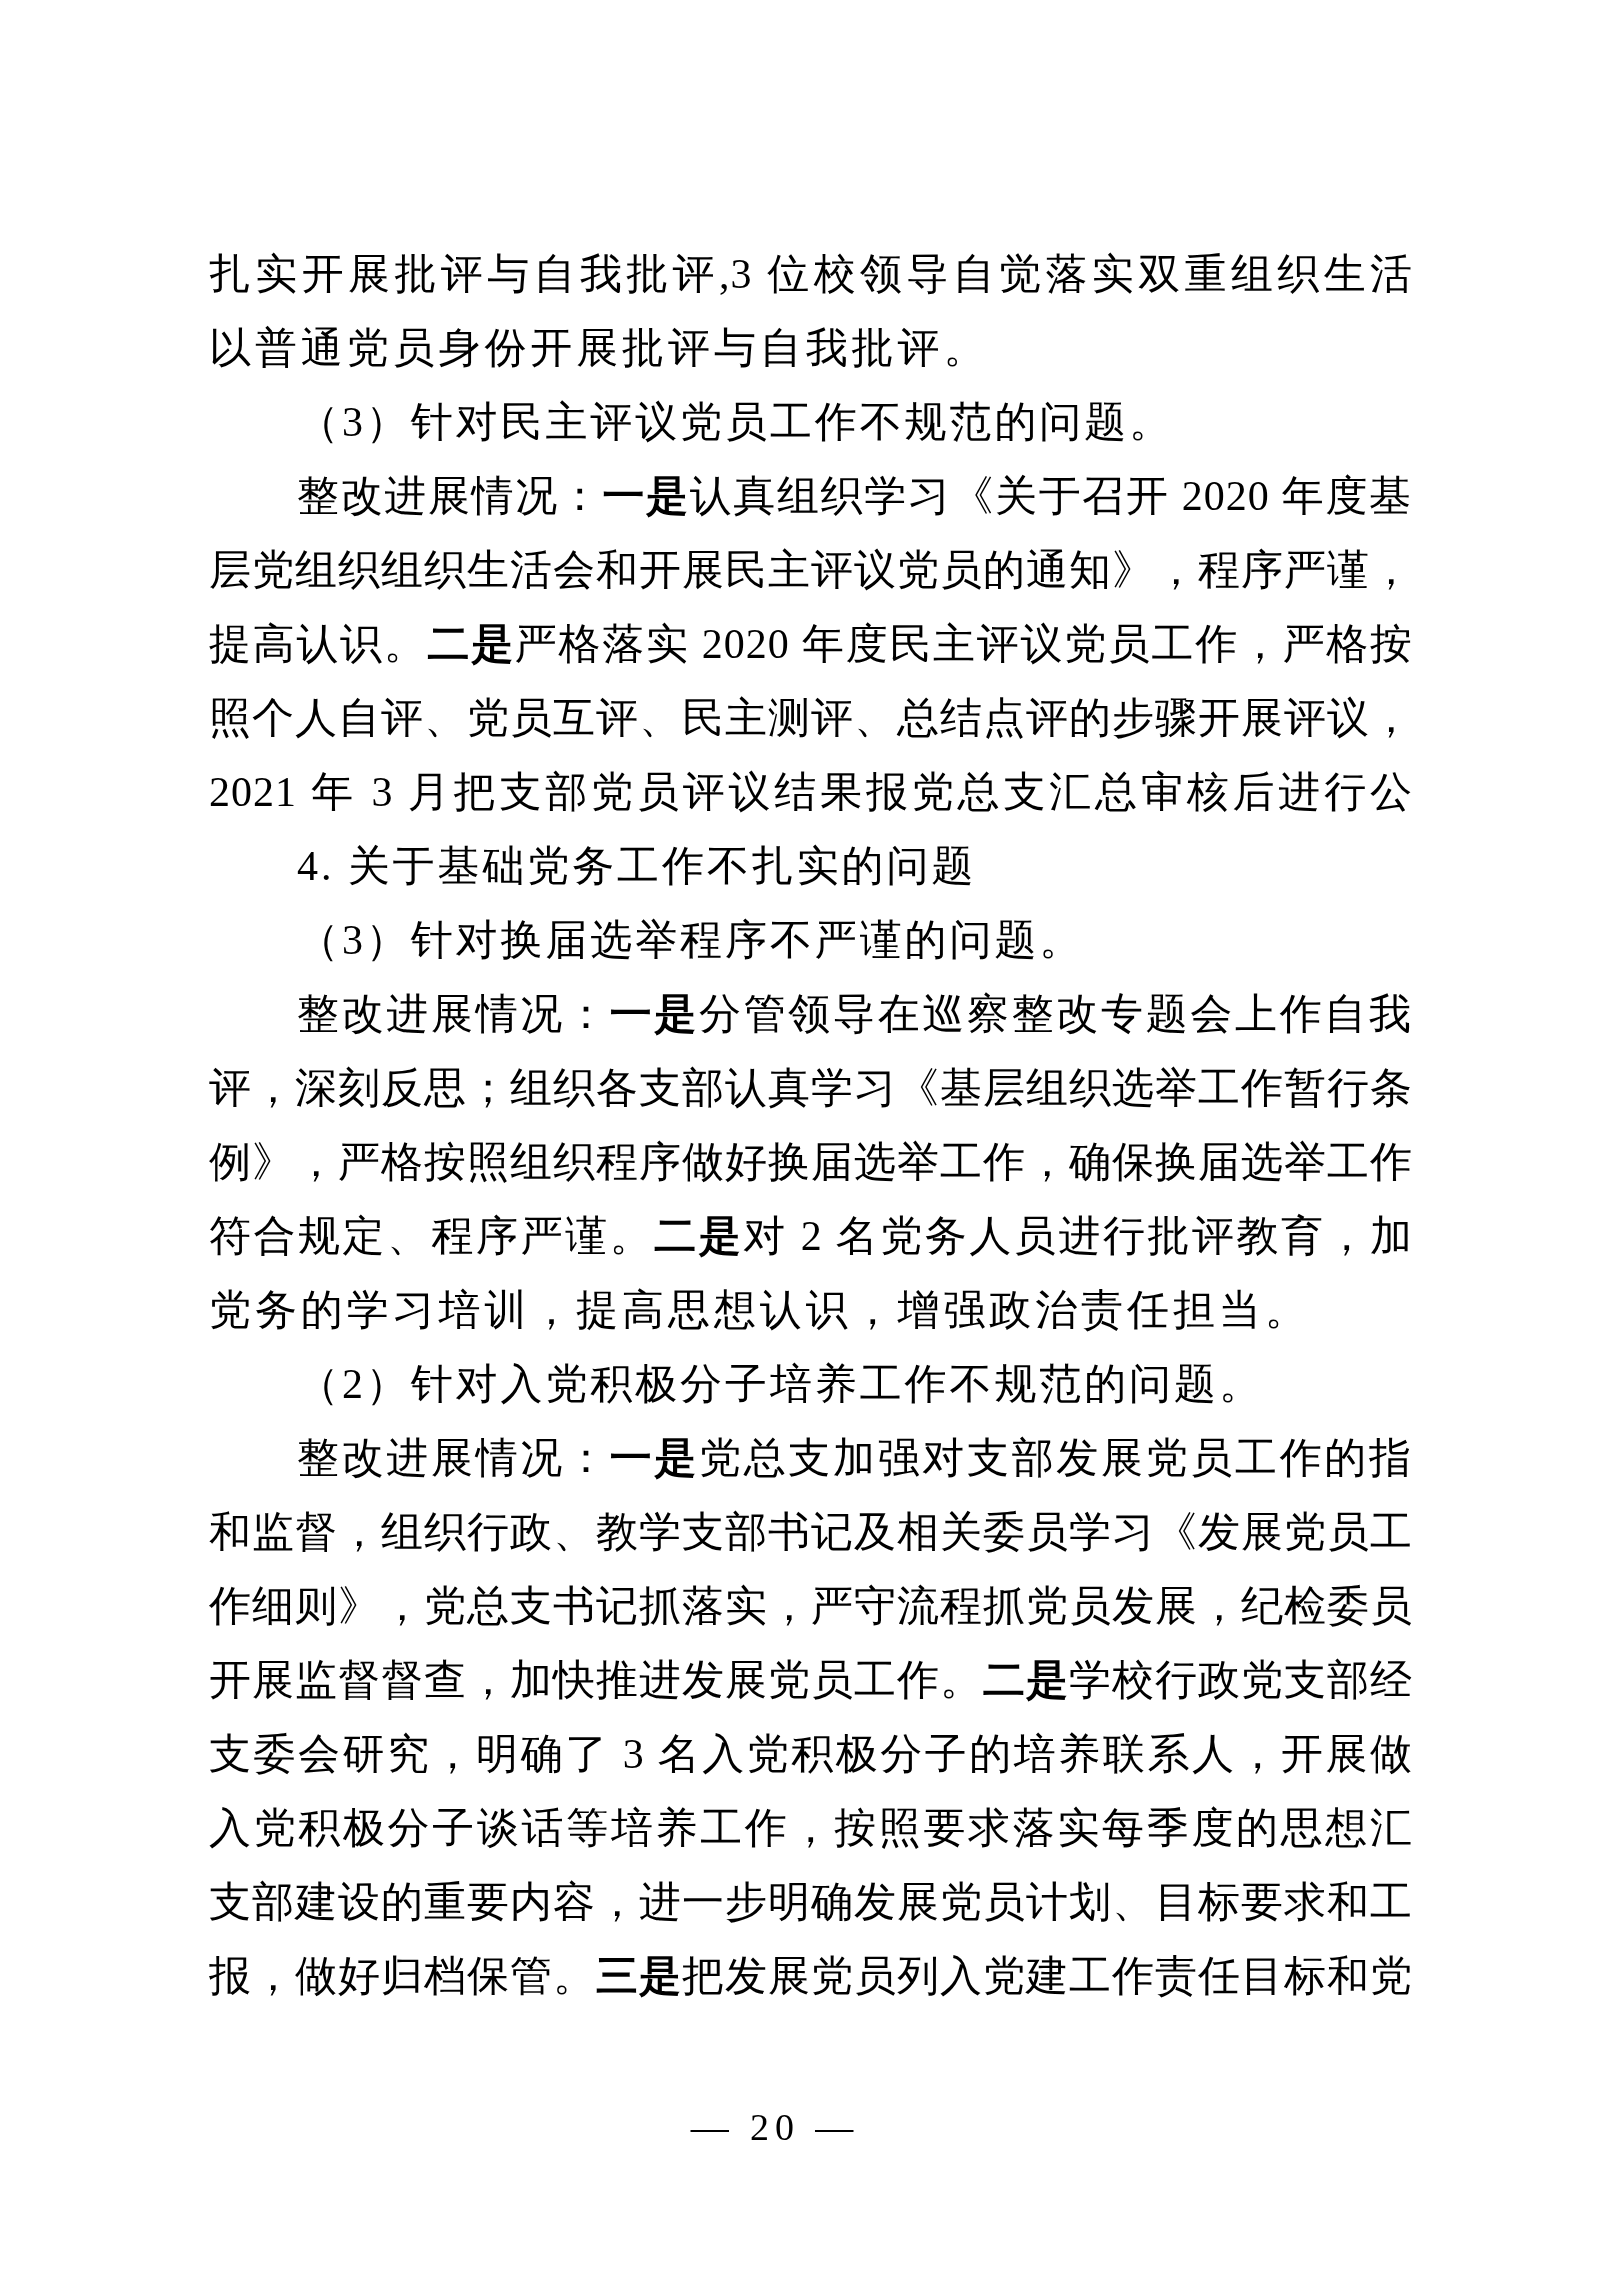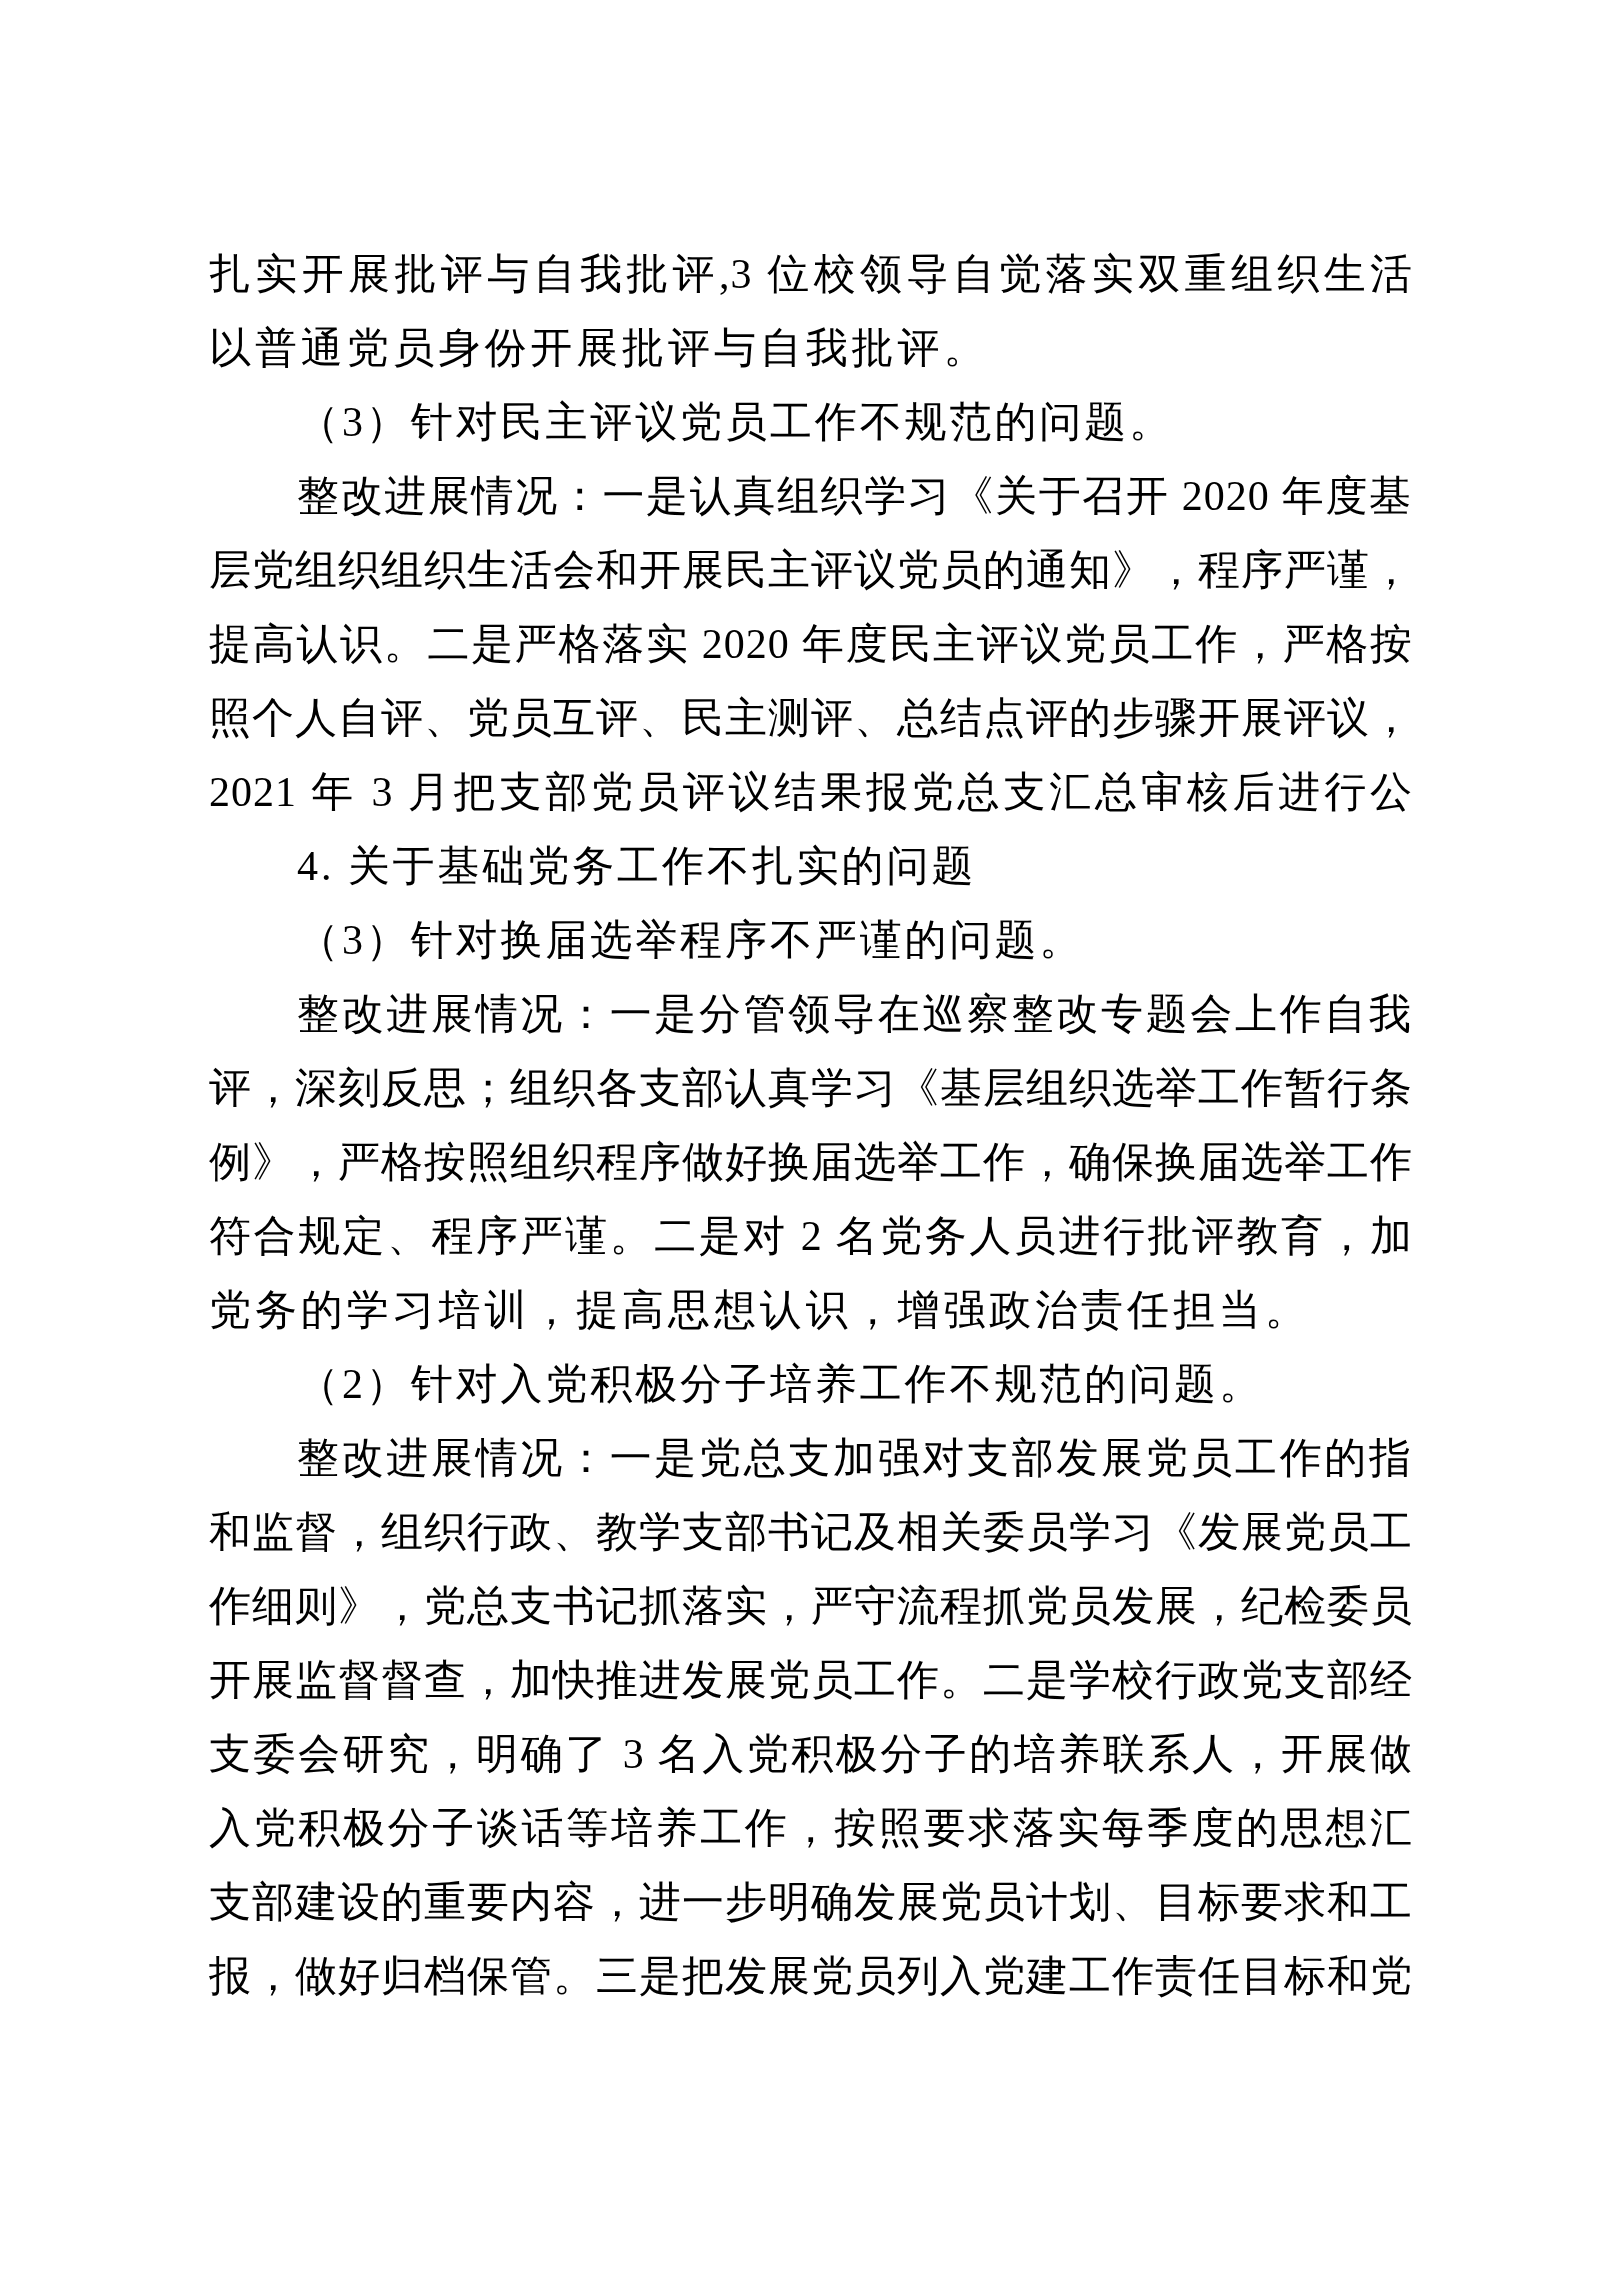--- a/index.html
+++ b/index.html
@@ -35,21 +35,21 @@
     letter-spacing: 3.9px;
   }
   .indent {
     padding-left: 88px;
   }
   .fill.indent { width: 1115px; }
   .heading {
     font-weight: normal;
     letter-spacing: 2.9px;
   }
-  .b { font-weight: normal; }
+  .b { font-weight: bold; }
   .footer {
     position: absolute;
     top: 2090px;
     left: 209px;
     width: 1132px;
     height: 74px;
     line-height: 74px;
     text-align: center;
     font-size: 38px;
     letter-spacing: 5.9px;
@@ -104,14 +104,15 @@
     <div class="line fill"><span>支委会研究，明确了 3 名入党积极分子的培养联系人，开展做好</span></div>
 
     <div class="line fill"><span>入党积极分子谈话等培养工作，按照要求落实每季度的思想汇</span></div>
 
     <div class="line fill"><span>支部建设的重要内容，进一步明确发展党员计划、目标要求和工</span></div>
 
     <div class="line fill"><span>报，做好归档保管。</span><span class="b">三是</span><span>把发展党员列入党建工作责任目标和党</span></div>
 
   </div>
 
+  <div class="footer">— 20 —</div>
 </div>
 
 
 </body></html>

